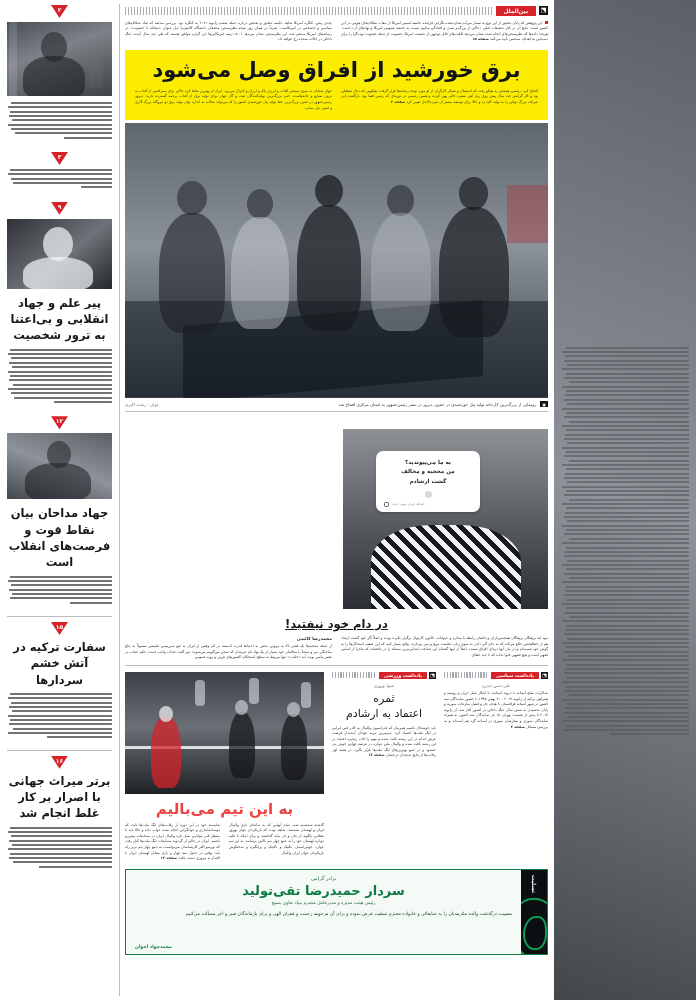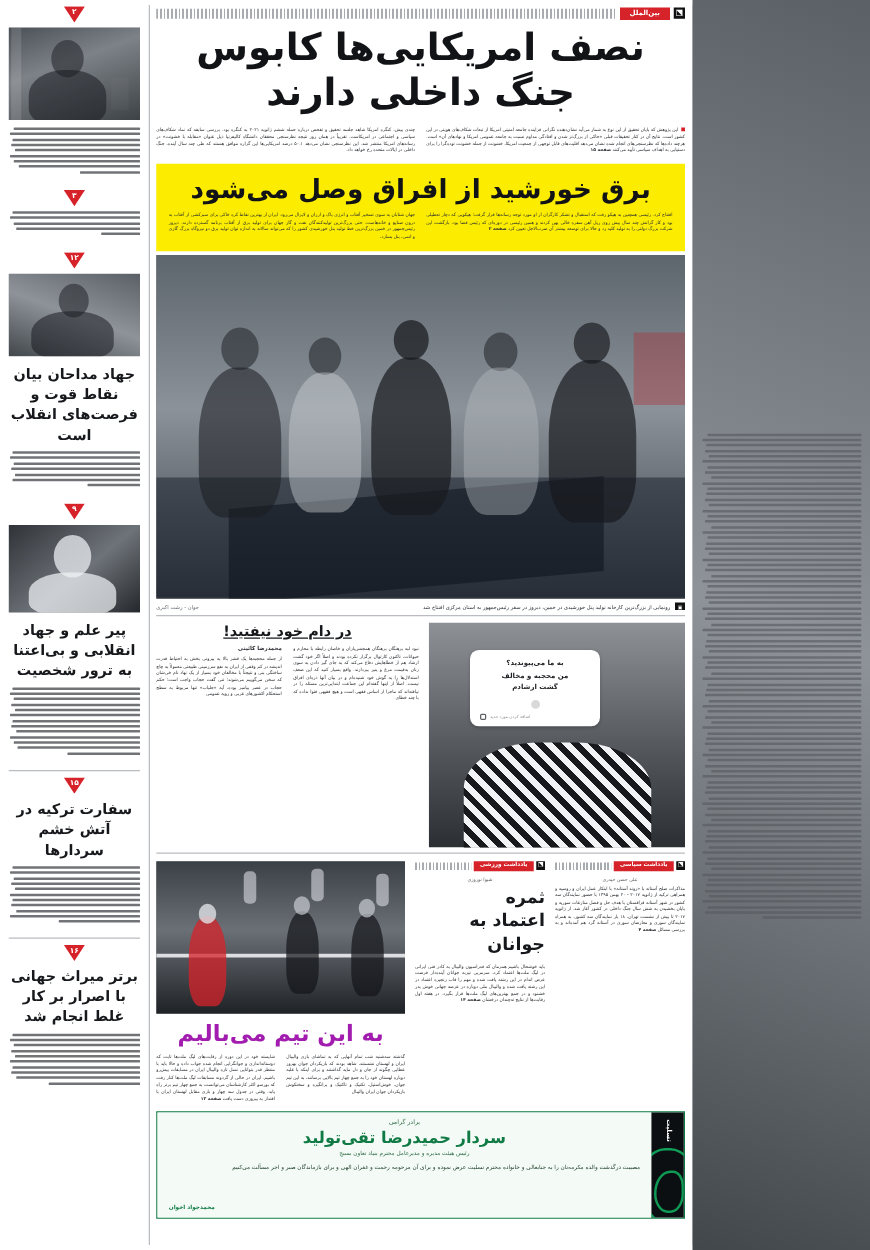--- a/index.html
+++ b/index.html
@@ -105,21 +105,21 @@
                text-align: center; margin-bottom: 7px; letter-spacing: -.6px; }
 
   .hero { position: relative; width: 100%; height: 275px; overflow: hidden;
           background: #6d7075; margin-top: 3px; }
   .hero-caption { display: flex; align-items: center; gap: 4px;
                   font-size: 4.2px; color: #2a2d31; padding: 3px 0 4px; }
   .hero-caption .cam { background: #111; color: #fff; font-size: 4px; padding: .5px 2px; }
   .hero-caption .credit { color: #6a6d72; margin-right: auto; }
 
   
-  .mid { display: flex; gap: 8px; margin-top: 5px; }
+  .mid { display: flex; gap: 8px; margin-top: 17px; flex-direction: column; }
   .mid-left { width: 205px; }
   .mid-right { flex: 1; }
   .sub-head { font-size: 11.5px; font-weight: bold; text-align: center;
               color: #16181b; text-decoration: underline; margin-bottom: 5px; }
   .byline { font-size: 4.4px; font-weight: bold; color: #2a2d31;
             text-align: right; margin-bottom: 3px; }
 
   .ig-card { position: absolute; width: 104px; background: #fff; border-radius: 7px;
              padding: 7px 8px 5px; left: 33px; top: 22px; box-shadow: 0 1px 3px rgba(0,0,0,.22); }
   .ig-card p { font-size: 5.6px; line-height: 1.65; text-align: center;
@@ -135,27 +135,27 @@
   .bot-col { width: 104px; }
   .bot-wide { flex: 1; }
   .mini-bar { display: flex; align-items: center; gap: 2px; margin-bottom: 4px; }
   .mini-bar .ic { width: 7px; height: 7px; background: #111; color: #fff;
                   font-size: 5px; line-height: 7px; text-align: center; }
   .mini-bar .tag { background: #d6232a; color: #fff; font-size: 4.6px;
                    padding: 1.2px 5px; font-weight: bold; }
   .mini-bar .hatch { flex: 1; height: 6px;
                   background: repeating-linear-gradient(90deg,#a8abb0 0 1.3px,#fff 1.3px 2.8px); }
   .mini-by { font-size: 3.8px; text-align: center; color: #5c5f64; margin-bottom: 3px; }
-  .mini-head { font-size: 14px; font-weight: bold; text-align: right;
+  .mini-head { font-size: 11px; font-weight: normal; text-align: center;
                color: #16181b; line-height: 1.38; margin-bottom: 4px; }
 
   .sport-photo { width: 100%; height: 122px; background: #6f7276; position: relative;
                  overflow: hidden; }
-  .sport-head { font-size: 18px; font-weight: bold; text-align: center;
-                color: #a21caf; margin: 6px 0 5px; }
+  .sport-head { font-size: 15px; font-weight: bold; text-align: center;
+                color: #ef4444; margin: 6px 0 5px; }
 
   
   .ad { display: flex; border: 1px solid #0f7a44; margin-top: 7px; height: 86px; }
   .ad-side { width: 26px; background: #0c0f12; position: relative; overflow: hidden;
              display: flex; align-items: flex-start; justify-content: center; }
   .ad-side .lbl { color: #fff; font-size: 5.5px; font-weight: bold; margin-top: 5px;
                   writing-mode: vertical-rl; }
   .ad-side .swirl { position: absolute; bottom: -6px; left: -10px; width: 46px; height: 62px;
                   border: 2.5px solid #12b866; border-radius: 50% 50% 40% 60%; opacity: .85; }
   .ad-side .swirl2 { position: absolute; bottom: 4px; left: 2px; width: 24px; height: 34px;
@@ -222,20 +222,49 @@
             <span style="width:99%"></span>
             <span style="width:96%"></span>
           <span style="width:94%"></span>
             <span style="width:30%"></span>
         </div>
       </div>
     </div>
 
     <div>
       <div class="pagemark">
+        <div class="tri">۹</div>
+      </div>
+      <div class="brief-photo" style="height:70px">
+        <div class="ph g3"></div>
+        <div class="ph-head" style="width:30px;height:34px;left:36px;top:8px;background:rgba(225,228,232,.8)"></div>
+        <div class="ph-fig" style="width:70px;height:34px;left:16px;top:38px;background:rgba(240,242,245,.72)"></div>
+      </div>
+      <div class="brief-title">پیر علم و جهاد انقلابی و بی‌اعتنا به ترور شخصیت</div>
+      <div class="brief-body">
+        <div class="blur-lines">
+          <span style="width:97%"></span>
+            <span style="width:99%"></span>
+            <span style="width:96%"></span>
+          <span style="width:98%"></span>
+            <span style="width:95%"></span>
+            <span style="width:99%"></span>
+          <span style="width:97%"></span>
+            <span style="width:98%"></span>
+            <span style="width:94%"></span>
+          <span style="width:99%"></span>
+            <span style="width:96%"></span>
+            <span style="width:93%"></span>
+          <span style="width:55%"></span>
+        </div>
+      </div>
+    </div>
+
+    <div>
+      <div class="pagemark">
         <div class="tri">۱۲</div>
       </div>
       <div class="brief-photo" style="height:66px">
         <div class="ph g2"></div>
         <div class="ph-head" style="width:24px;height:27px;left:40px;top:8px;"></div>
         <div class="ph-fig" style="width:66px;height:38px;left:18px;top:30px;"></div>
       </div>
       <div class="brief-title">جهاد مداحان بیان نقاط قوت و فرصت‌های انقلاب است</div>
       <div class="brief-body">
         <div class="blur-lines">
@@ -244,49 +273,20 @@
             <span style="width:96%"></span>
           <span style="width:98%"></span>
             <span style="width:95%"></span>
             <span style="width:97%"></span>
           <span style="width:40%"></span>
         </div>
       </div>
     </div>
 
     <div>
-      <div class="pagemark">
-        <div class="tri">۹</div>
-      </div>
-      <div class="brief-photo" style="height:70px">
-        <div class="ph g3"></div>
-        <div class="ph-head" style="width:30px;height:34px;left:36px;top:8px;background:rgba(225,228,232,.8)"></div>
-        <div class="ph-fig" style="width:70px;height:34px;left:16px;top:38px;background:rgba(240,242,245,.72)"></div>
-      </div>
-      <div class="brief-title">پیر علم و جهاد انقلابی و بی‌اعتنا به ترور شخصیت</div>
-      <div class="brief-body">
-        <div class="blur-lines">
-          <span style="width:97%"></span>
-            <span style="width:99%"></span>
-            <span style="width:96%"></span>
-          <span style="width:98%"></span>
-            <span style="width:95%"></span>
-            <span style="width:99%"></span>
-          <span style="width:97%"></span>
-            <span style="width:98%"></span>
-            <span style="width:94%"></span>
-          <span style="width:99%"></span>
-            <span style="width:96%"></span>
-            <span style="width:93%"></span>
-          <span style="width:55%"></span>
-        </div>
-      </div>
-    </div>
-
-    <div>
       <div class="rule" style="margin:4px 0 0"></div>
       <div class="pagemark">
         <div class="tri">۱۵</div>
       </div>
       <div class="brief-title">سفارت ترکیه در آتش خشم سردار‌ها</div>
       <div class="brief-body">
         <div class="blur-lines">
           <span style="width:97%"></span>
             <span style="width:99%"></span>
             <span style="width:96%"></span>
@@ -329,21 +329,20 @@
   <div class="vrule" style="left:554px;top:4px;height:992px;"></div>
 
   <div class="main">
 
     <div class="kicker">
       <div class="ic">⬔</div>
       <div class="tag">بین‌الملل</div>
       <div class="hatch"></div>
     </div>
 
-    <div class="lead-head">نصف امریکایی‌ها کابوس جنگ داخلی دارند</div>
 
     <div class="two-col">
       <div class="body-text">
         <span class="sq"></span><span>این پژوهش که پایان تحقیق از این نوع به شمار می‌آید نشان‌دهنده نگرانی فزاینده جامعه امنیتی امریکا از تبعات شکاف‌های هویتی در این کشور است. نتایج آن در کنار تحقیقات قبلی «حاکی از بزرگ‌تر شدن و افتادگی مداوم نسبت به جامعه عمومی امریکا و نهادهای آن» است. هرچند داده‌ها که نظرسنجی‌های انجام شده نشان می‌دهد اقلیت‌های قابل توجهی از جمعیت امریکا، خشونت از جمله خشونت توده‌گرا را برای دستیابی به اهداف سیاسی تأیید می‌کنند</span>
         <b>صفحه ۱۵</b>
       </div>
       <div class="body-text">چندی پیش، کنگره امریکا شاهد جلسه تحقیق و تفحص درباره حمله ششم ژانویه ۲۰۲۱ به کنگره بود. بررسی سابقه که نماد شکاف‌های سیاسی و اجتماعی در امریکاست. تقریباً در همان روز نتیجه نظرسنجی محققان دانشگاه کالیفرنیا ذیل عنوان «مقابله با خشونت» در رسانه‌های امریکا منتشر شد. این نظرسنجی نشان می‌دهد ۵۰.۱ درصد امریکایی‌ها این گزاره موافق هستند که طی چند سال آینده، جنگ داخلی در ایالات متحده رخ خواهد داد.</div>
     </div>
 
     <div class="yellow">
@@ -427,21 +426,21 @@
 
       <div class="bot-col">
         <div class="mini-bar">
           <div class="ic">⬔</div>
           <div class="tag">یادداشت ورزشی</div>
           <div class="hatch"></div>
         </div>
         <div class="mini-by">شیوا نوروزی</div>
         <div class="mini-head">
           <div>ثمره</div>
-          <div>اعتماد به جوانان</div>
+          <div>اعتماد به ارشادم</div>
         </div>
         <div class="body-text">
           <span>باید خوشحال باشیم همزمان که فدراسیون والیبال به کادر فنی ایرانی در لیگ ملت‌ها اعتماد کرد، سرمربی تیزبه جوانان آینده‌دار فرصت عرض اندام در این رشته یافت شده و مهم را قاب زنجیره اعتماد در این رشته یافت شده و والیبال ملی دوباره در عرصه جهانی خوش پدر خشنود و در جمع بهترین‌های لیگ ملت‌ها قرار بگیرد. در هفته اول رقابت‌ها از نتایج ته‌چندان درخشان</span>
           <b>صفحه ۱۴</b>
         </div>
       </div>
 
       <div class="bot-wide">
         <div class="sport-photo">
           <div class="ph" style="background:linear-gradient(180deg,#3a4046 0%,#6b7077 45%,#1e2226 100%)"></div>

